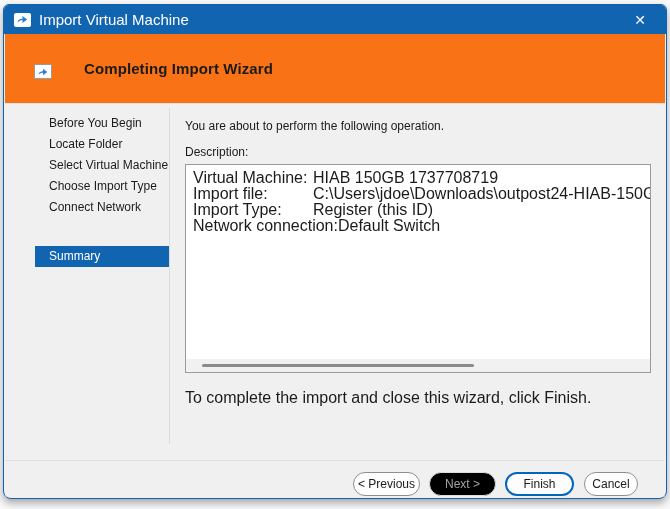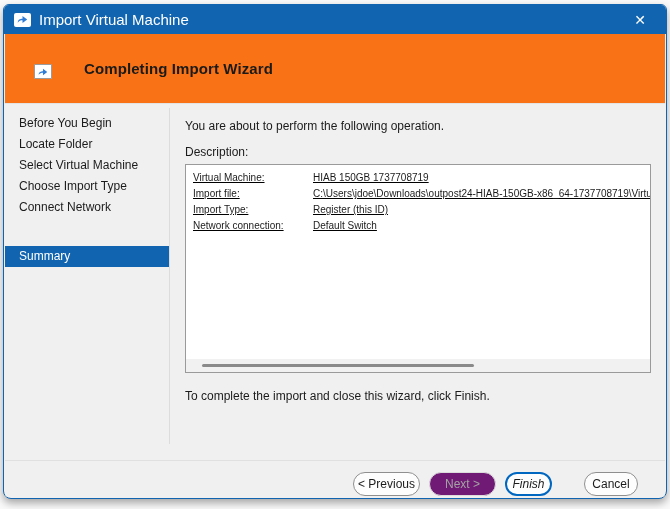--- a/index.html
+++ b/index.html
@@ -38,60 +38,60 @@
     display:flex; align-items:center; justify-content:center;
   }
   .header-title {
     position:absolute; left:79px; top:26px; font-size:15px; font-weight:700;
     color:#1a1a1a; letter-spacing:0.1px;
   }
   
   .body-area { position:absolute; left:1px; top:100px; right:1px; bottom:1px; background:#f0f0f0; }
   .v-divider { position:absolute; left:164px; top:3px; width:1px; height:336px; background:#dcdcdc; }
   
-  .sidebar { position:absolute; left:0; top:8px; width:164px; }
+  .sidebar { position:absolute; left:0; top:8px; width:164px;padding-left:30px; }
   .step {
     height:21px; line-height:21px; padding-left:14px; font-size:12px;
     color:#1b1b1b; cursor:default; white-space:nowrap;
   }
   .step.selected { background:#1164b0; color:#ffffff;margin-top:28px; }
   
   .main { position:absolute; left:180px; top:0; right:10px; }
   .intro-text { position:absolute; left:0; top:14px; font-size:12px; color:#1b1b1b; }
   .desc-label { position:absolute; left:0; top:40px; font-size:12px; color:#1b1b1b; }
   .desc-box {
     position:absolute; left:0; top:59px; width:466px; height:209px;
     background:#ffffff; border:1px solid #9a9a9a; overflow:hidden;
   }
   .desc-rows { position:absolute; left:7px; top:5px; right:0; }
-  .desc-row { display:flex; font-size:10px; line-height:16px; white-space:nowrap;text-decoration:underline; }
+  .desc-row { display:flex; font-size:16px; line-height:16px; white-space:nowrap; }
   .desc-row .lbl { flex:0 0 120px; color:#1b1b1b; }
   .desc-row .val { color:#1b1b1b; }
   .h-scrollbar {
     position:absolute; left:0; right:0; bottom:0; height:13px; background:#f1f1f1;
   }
   .h-thumb {
     position:absolute; left:16px; top:5px; width:272px; height:3px;
     background:#8a8a8a; border-radius:2px;
   }
-  .finish-note { position:absolute; left:0; top:284px; font-size:12px; color:#1b1b1b; }
+  .finish-note { position:absolute; left:0; top:284px; font-size:16px; color:#1b1b1b; }
   
   .footer-sep { position:absolute; left:1px; top:455px; right:1px; height:1px; background:#e0e0e0; }
   .footer { position:absolute; left:1px; top:456px; right:1px; bottom:1px; background:#f0f0f0; }
   .btn {
     position:absolute; top:11px; height:24px; font-size:12px;
     font-family:"Liberation Sans", sans-serif;
     background:#fdfdfd; color:#1b1b1b;
     border:1px solid #8f8f8f; border-radius:12px; text-align:center; cursor:default;
   }
-  .btn:disabled { background:#701a75; color:#a3a3a3; border-color:#dcdcdc; }
+  .btn:disabled { background:#000000; color:#a3a3a3; border-color:#dcdcdc; }
   .btn.default { border:2px solid #0067c0; }
   .btn-previous { left:348px; width:67px; }
   .btn-next { left:424px; width:67px; }
-  .btn-finish { left:500px; width:47px;font-style:italic; }
+  .btn-finish { left:500px; width:69px; }
   .btn-cancel { left:579px; width:54px; }
 </style>
 </head>
 <body>
 
 <div class="window">
 
   <div class="titlebar">
     <span class="titlebar-icon">
       <svg width="13" height="11" viewBox="0 0 16 14">

